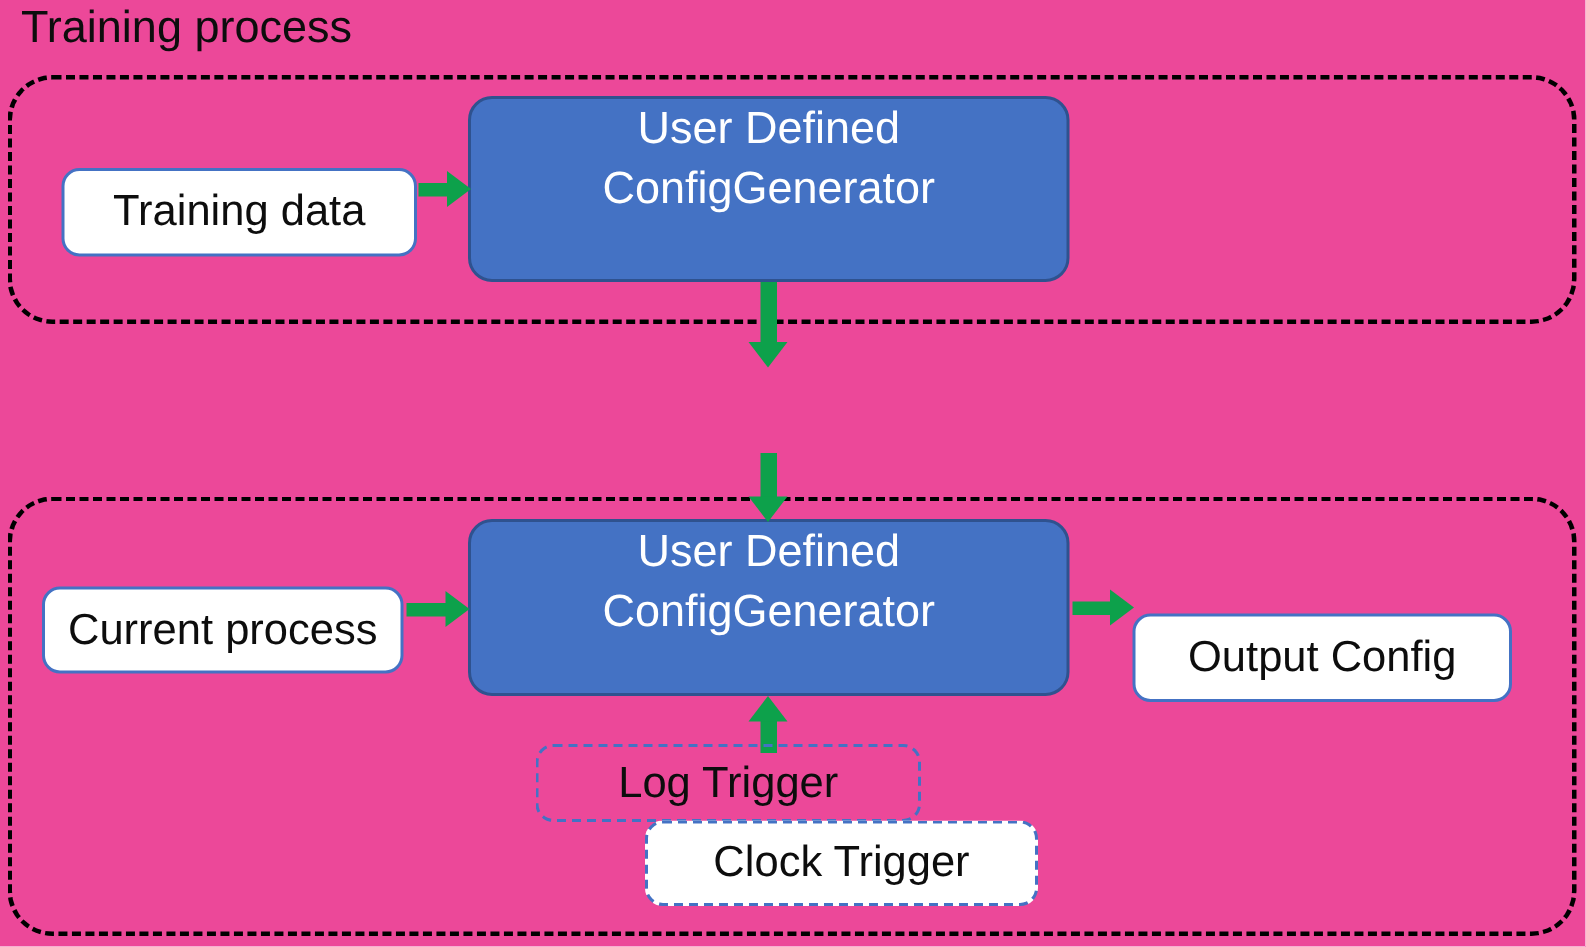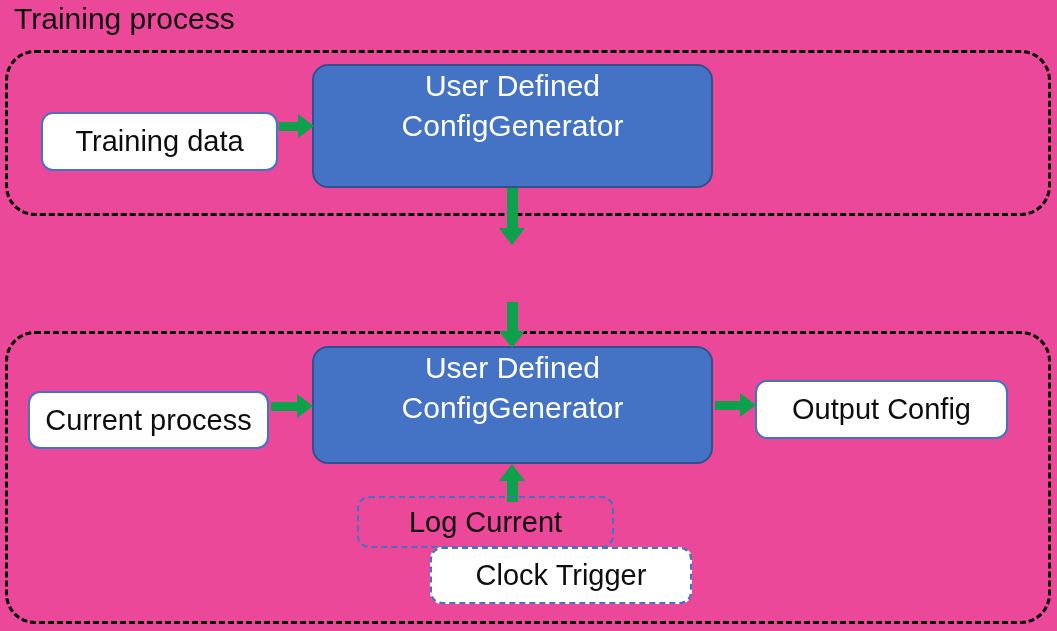--- a/index.html
+++ b/index.html
@@ -51,21 +51,21 @@
     justify-content: center;
     color: #0d0d0d;
     font-size: 29px;
     line-height: 1;
     white-space: nowrap;
     margin-top: 15px;
   }
   #training-data-node { left: 41px;  top: 97px;  width: 237px; height: 59px; }
   #checkpoint-node    { left: 396px; top: 243px; width: 234px; height: 59px; }
   #current-status-node{ left: 28px;  top: 376px; width: 241px; height: 58px; }
-  #output-config-node { left: 755px; top: 365px; width: 253px; height: 59px; }
+  #output-config-node { left: 755px; top: 394px; width: 253px; height: 59px; }
 
   
   .node-blue {
     position: absolute;
     box-sizing: border-box;
     background: #4472C4;
     border: 2px solid #2F528F;
     border-radius: 16px;
     display: flex;
     flex-direction: column;
@@ -189,21 +189,21 @@
 
   <div class="node-white" id="current-status-node">Current process</div>
 
   <div class="node-blue" id="infer-generator-node">
     <span>User Defined</span>
     <span>ConfigGenerator</span>
   </div>
 
   <div class="node-white" id="output-config-node">Output Config</div>
 
-  <div class="node-trigger" id="log-trigger-node">Log Current</div>
+  <div class="node-trigger" id="log-trigger-node">Log Trigger</div>
 
   <div class="node-trigger" id="clock-trigger-node">Clock Trigger</div>
 
   <div class="arrow-h" id="arrow-trainingdata-to-generator">
     <div class="shaft"></div>
     <div class="head"></div>
   </div>
 
   <div class="arrow-v" id="arrow-generator-to-checkpoint">
     <div class="shaft"></div>

